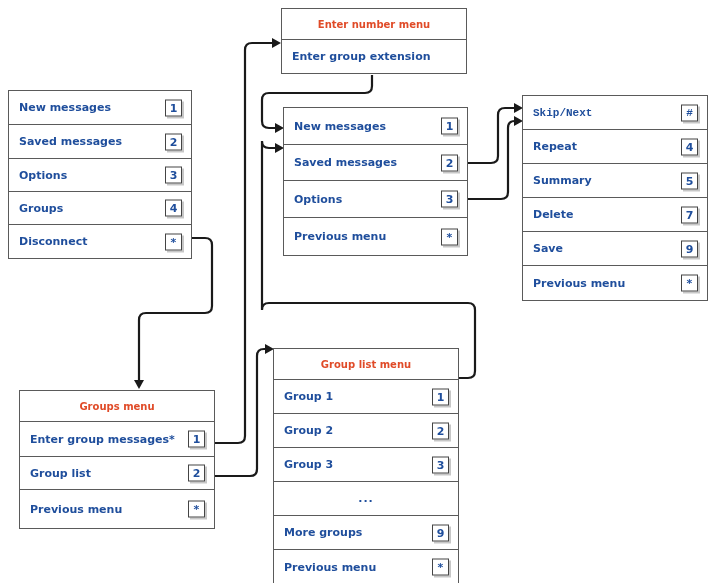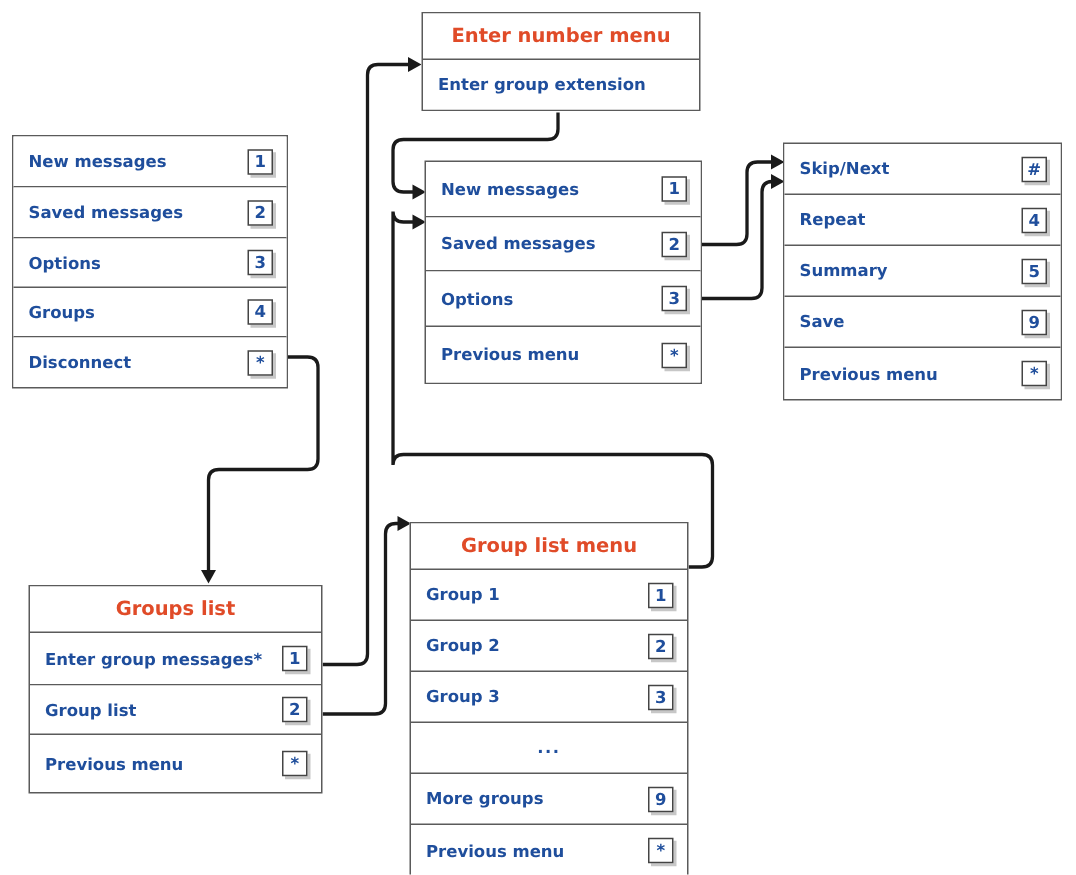--- a/index.html
+++ b/index.html
@@ -17,21 +17,21 @@
     position:absolute;
     border:1px solid #5a5a5a;
     background:#ffffff;
     box-sizing:border-box;
     z-index:3;
   }
   .menu-title{
     display:flex;align-items:center;justify-content:center;
     color:#E04B28;
     font-weight:bold;
-    font-size:13px;
+    font-size:10px;
     line-height:13px;
     text-align:center;
     border-bottom:1px solid #5a5a5a;
     box-sizing:border-box;
     background:#fff;
   }
   .row{
     position:relative;
     display:flex;align-items:center;
     border-bottom:1px solid #5a5a5a;
@@ -134,43 +134,47 @@
         <div class="row" style="height: 37px;">
           <span class="row-label">Options</span>
           <span class="key">3</span>
         </div>
         <div class="row" style="height: 37px;">
           <span class="row-label">Previous menu</span>
           <span class="key">*</span>
         </div>
       </div>
       <div class="menu" style="left: 522px; top: 95px; width: 186px;">
-        <div class="row" style="height: 34px;">
+        <div class="row" style="height: 34px; font-family: Liberation Mono, monospace;">
           <span class="row-label">Skip/Next</span>
           <span class="key">#</span>
         </div>
         <div class="row" style="height: 34px;">
           <span class="row-label">Repeat</span>
           <span class="key">4</span>
         </div>
         <div class="row" style="height: 34px;">
           <span class="row-label">Summary</span>
           <span class="key">5</span>
         </div>
         <div class="row" style="height: 34px;">
+          <span class="row-label">Delete</span>
+          <span class="key">7</span>
+        </div>
+        <div class="row" style="height: 34px;">
           <span class="row-label">Save</span>
           <span class="key">9</span>
         </div>
         <div class="row" style="height: 34px;">
           <span class="row-label">Previous menu</span>
           <span class="key">*</span>
         </div>
       </div>
       <div class="menu" style="left: 19px; top: 390px; width: 196px;">
-        <div class="menu-title" style="height: 31px;">Groups list</div>
+        <div class="menu-title" style="height: 31px;">Groups menu</div>
         <div class="row" style="height: 35px;">
           <span class="row-label">Enter group messages*</span>
           <span class="key">1</span>
         </div>
         <div class="row" style="height: 33px;">
           <span class="row-label">Group list</span>
           <span class="key">2</span>
         </div>
         <div class="row" style="height: 38px;">
           <span class="row-label">Previous menu</span>

